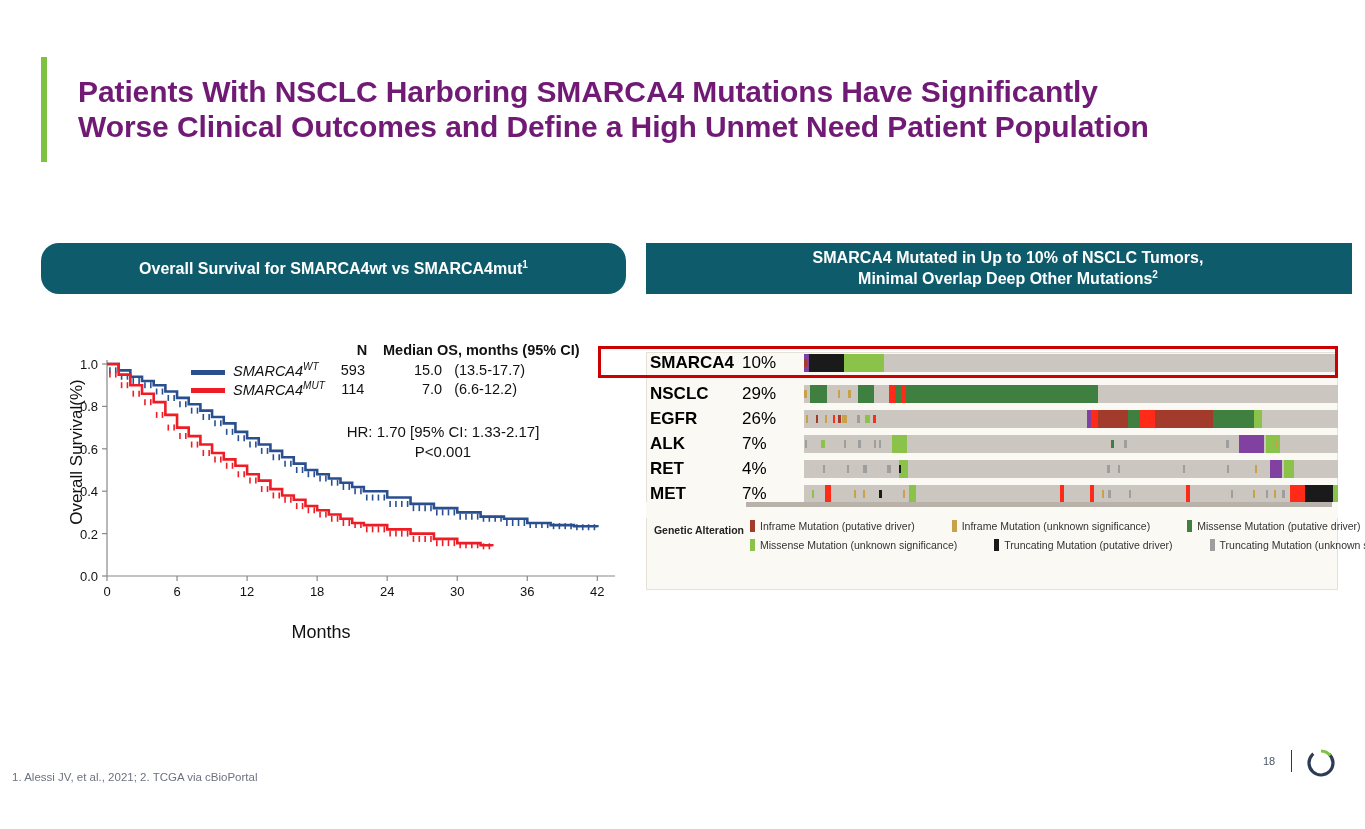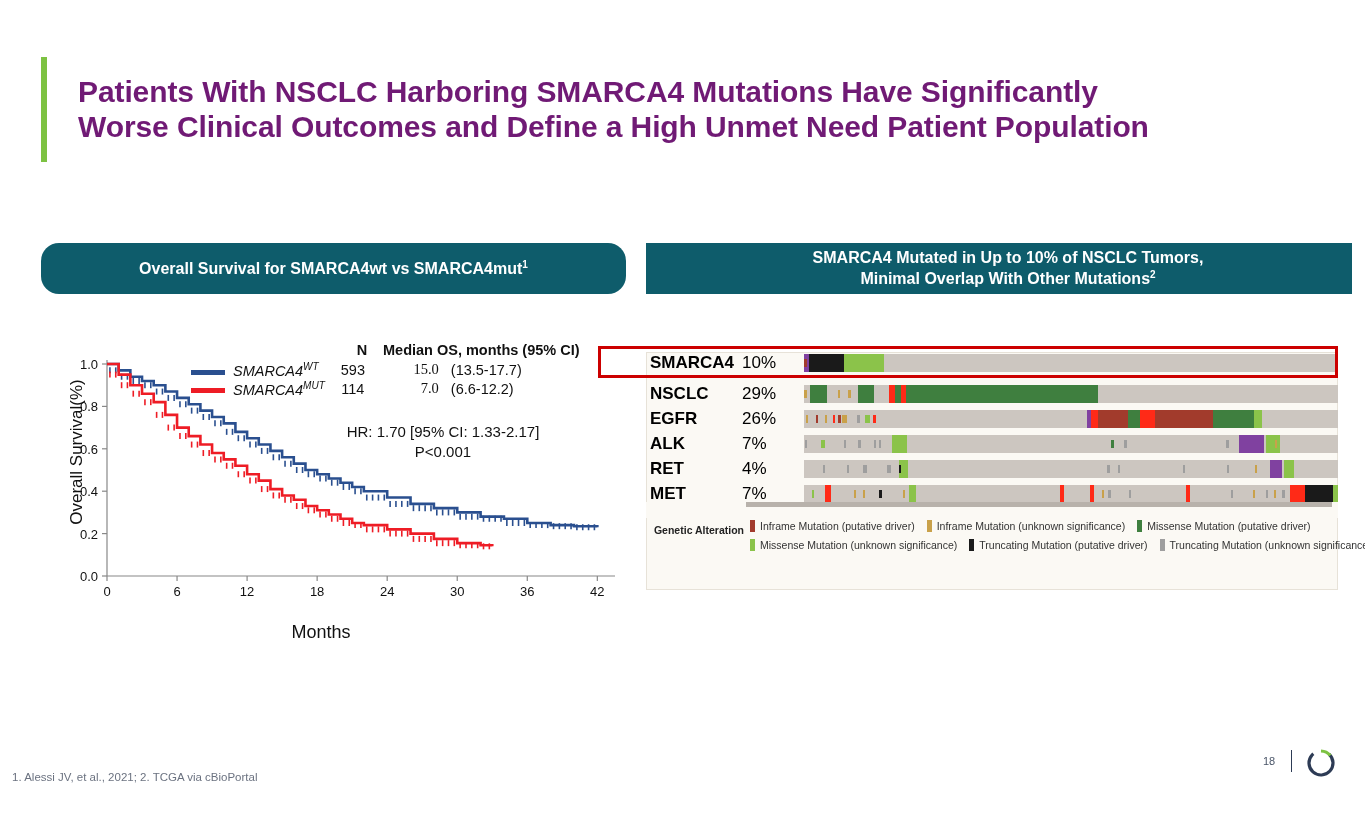--- a/index.html
+++ b/index.html
@@ -31,21 +31,21 @@
   .sup{font-size:10px;vertical-align:super;}
   
   #km-panel{position:absolute;left:41px;top:330px;width:585px;height:325px;}
   #km-svg{position:absolute;left:0;top:0;}
   .km-legend{position:absolute;left:150px;top:12px;font-size:14px;color:#111;}
   .km-legend table{border-collapse:collapse;}
   .km-legend td{padding:0 0 1px 0;font-size:14.5px;color:#111;white-space:nowrap;}
   .km-legend td.hdr{font-weight:bold;text-align:center;padding-bottom:3px;}
   .km-legend td.nm{font-style:italic;padding-right:16px;}
   .km-legend td.num{text-align:center;padding-right:18px;}
-  .km-legend td.med{text-align:right;padding-right:12px;font-family:Liberation Serif, serif;}
+  .km-legend td.med{text-align:right;padding-right:12px;}
   .lgline{display:inline-block;width:34px;height:5px;vertical-align:middle;margin-right:8px;}
   .lg-wt{background:#2a4f8f;}
   .lg-mut{background:#ee1c25;}
   .km-stats{
     position:absolute;left:272px;top:92px;width:260px;text-align:center;
     font-size:15px;color:#111;line-height:1.35;
   }
   .axis-label-y{
     position:absolute;left:-64px;top:112px;width:200px;text-align:center;
     transform:rotate(-90deg);font-size:17px;color:#111;
@@ -80,21 +80,21 @@
     background:#fbf9f4;padding:6px 0 10px 0;
   }
   .legend-rule{
     position:absolute;left:100px;top:0px;width:586px;height:5px;background:#b8b2ab;
   }
   .legend-title{
     position:absolute;left:6px;top:22px;width:92px;text-align:right;
     font-size:10.5px;font-weight:bold;color:#222;
   }
   .legend-rows{position:absolute;left:104px;top:18px;width:586px;}
-  .legend-line{display:flex;flex-wrap:nowrap;align-items:center;margin-bottom:7px;}
+  .legend-line{display:flex;flex-wrap:nowrap;align-items:center;margin-bottom:7px;gap:25px;}
   .legend-item{display:flex;align-items:center;margin-right:12px;white-space:nowrap;}
   .swatch{width:5px;height:12px;margin-right:5px;flex:0 0 auto;}
   .legend-item span.lbl{font-size:10.5px;color:#333;}
   .onco-box{
     position:absolute;left:0;top:0;width:692px;height:238px;
     background:#fbf9f4;border:1px solid #e7e2d8;box-sizing:border-box;z-index:-1;
   }
   
   .footnote{
     position:absolute;left:12px;top:771px;font-size:11.5px;color:#6b7280;
@@ -115,21 +115,21 @@
   <span class="ln">Patients With NSCLC Harboring SMARCA4 Mutations Have Significantly</span>
   <span class="ln">Worse Clinical Outcomes and Define a High Unmet Need Patient Population</span>
 </div>
 
 <div class="panel-head" id="head-left">
   <span><span>Overall Survival for SMARCA4wt vs SMARCA4mut</span><span class="sup">1</span></span>
 </div>
 <div class="panel-head" id="head-right">
   <span>
     <span>SMARCA4 Mutated in Up to 10% of NSCLC Tumors,</span><br>
-    <span>Minimal Overlap With Other Mutations</span><span class="sup">2</span>
+    <span>Minimal Overlap Deep Other Mutations</span><span class="sup">2</span>
   </span>
 </div>
 
 <div id="km-panel">
   <svg id="km-svg" width="585" height="290">
       <line x1="66" y1="30" x2="66" y2="246" stroke="#888" stroke-width="1.2"></line>
       <line x1="66" y1="246" x2="574" y2="246" stroke="#888" stroke-width="1.2"></line>
       <line x1="61" y1="246" x2="66" y2="246" stroke="#888" stroke-width="1.2"></line>
       <text x="57" y="251" text-anchor="end" font-size="13" font-family="&quot;Liberation Sans&quot;,sans-serif" fill="#111">0.0</text>
       <line x1="61" y1="203.6" x2="66" y2="203.6" stroke="#888" stroke-width="1.2"></line>

